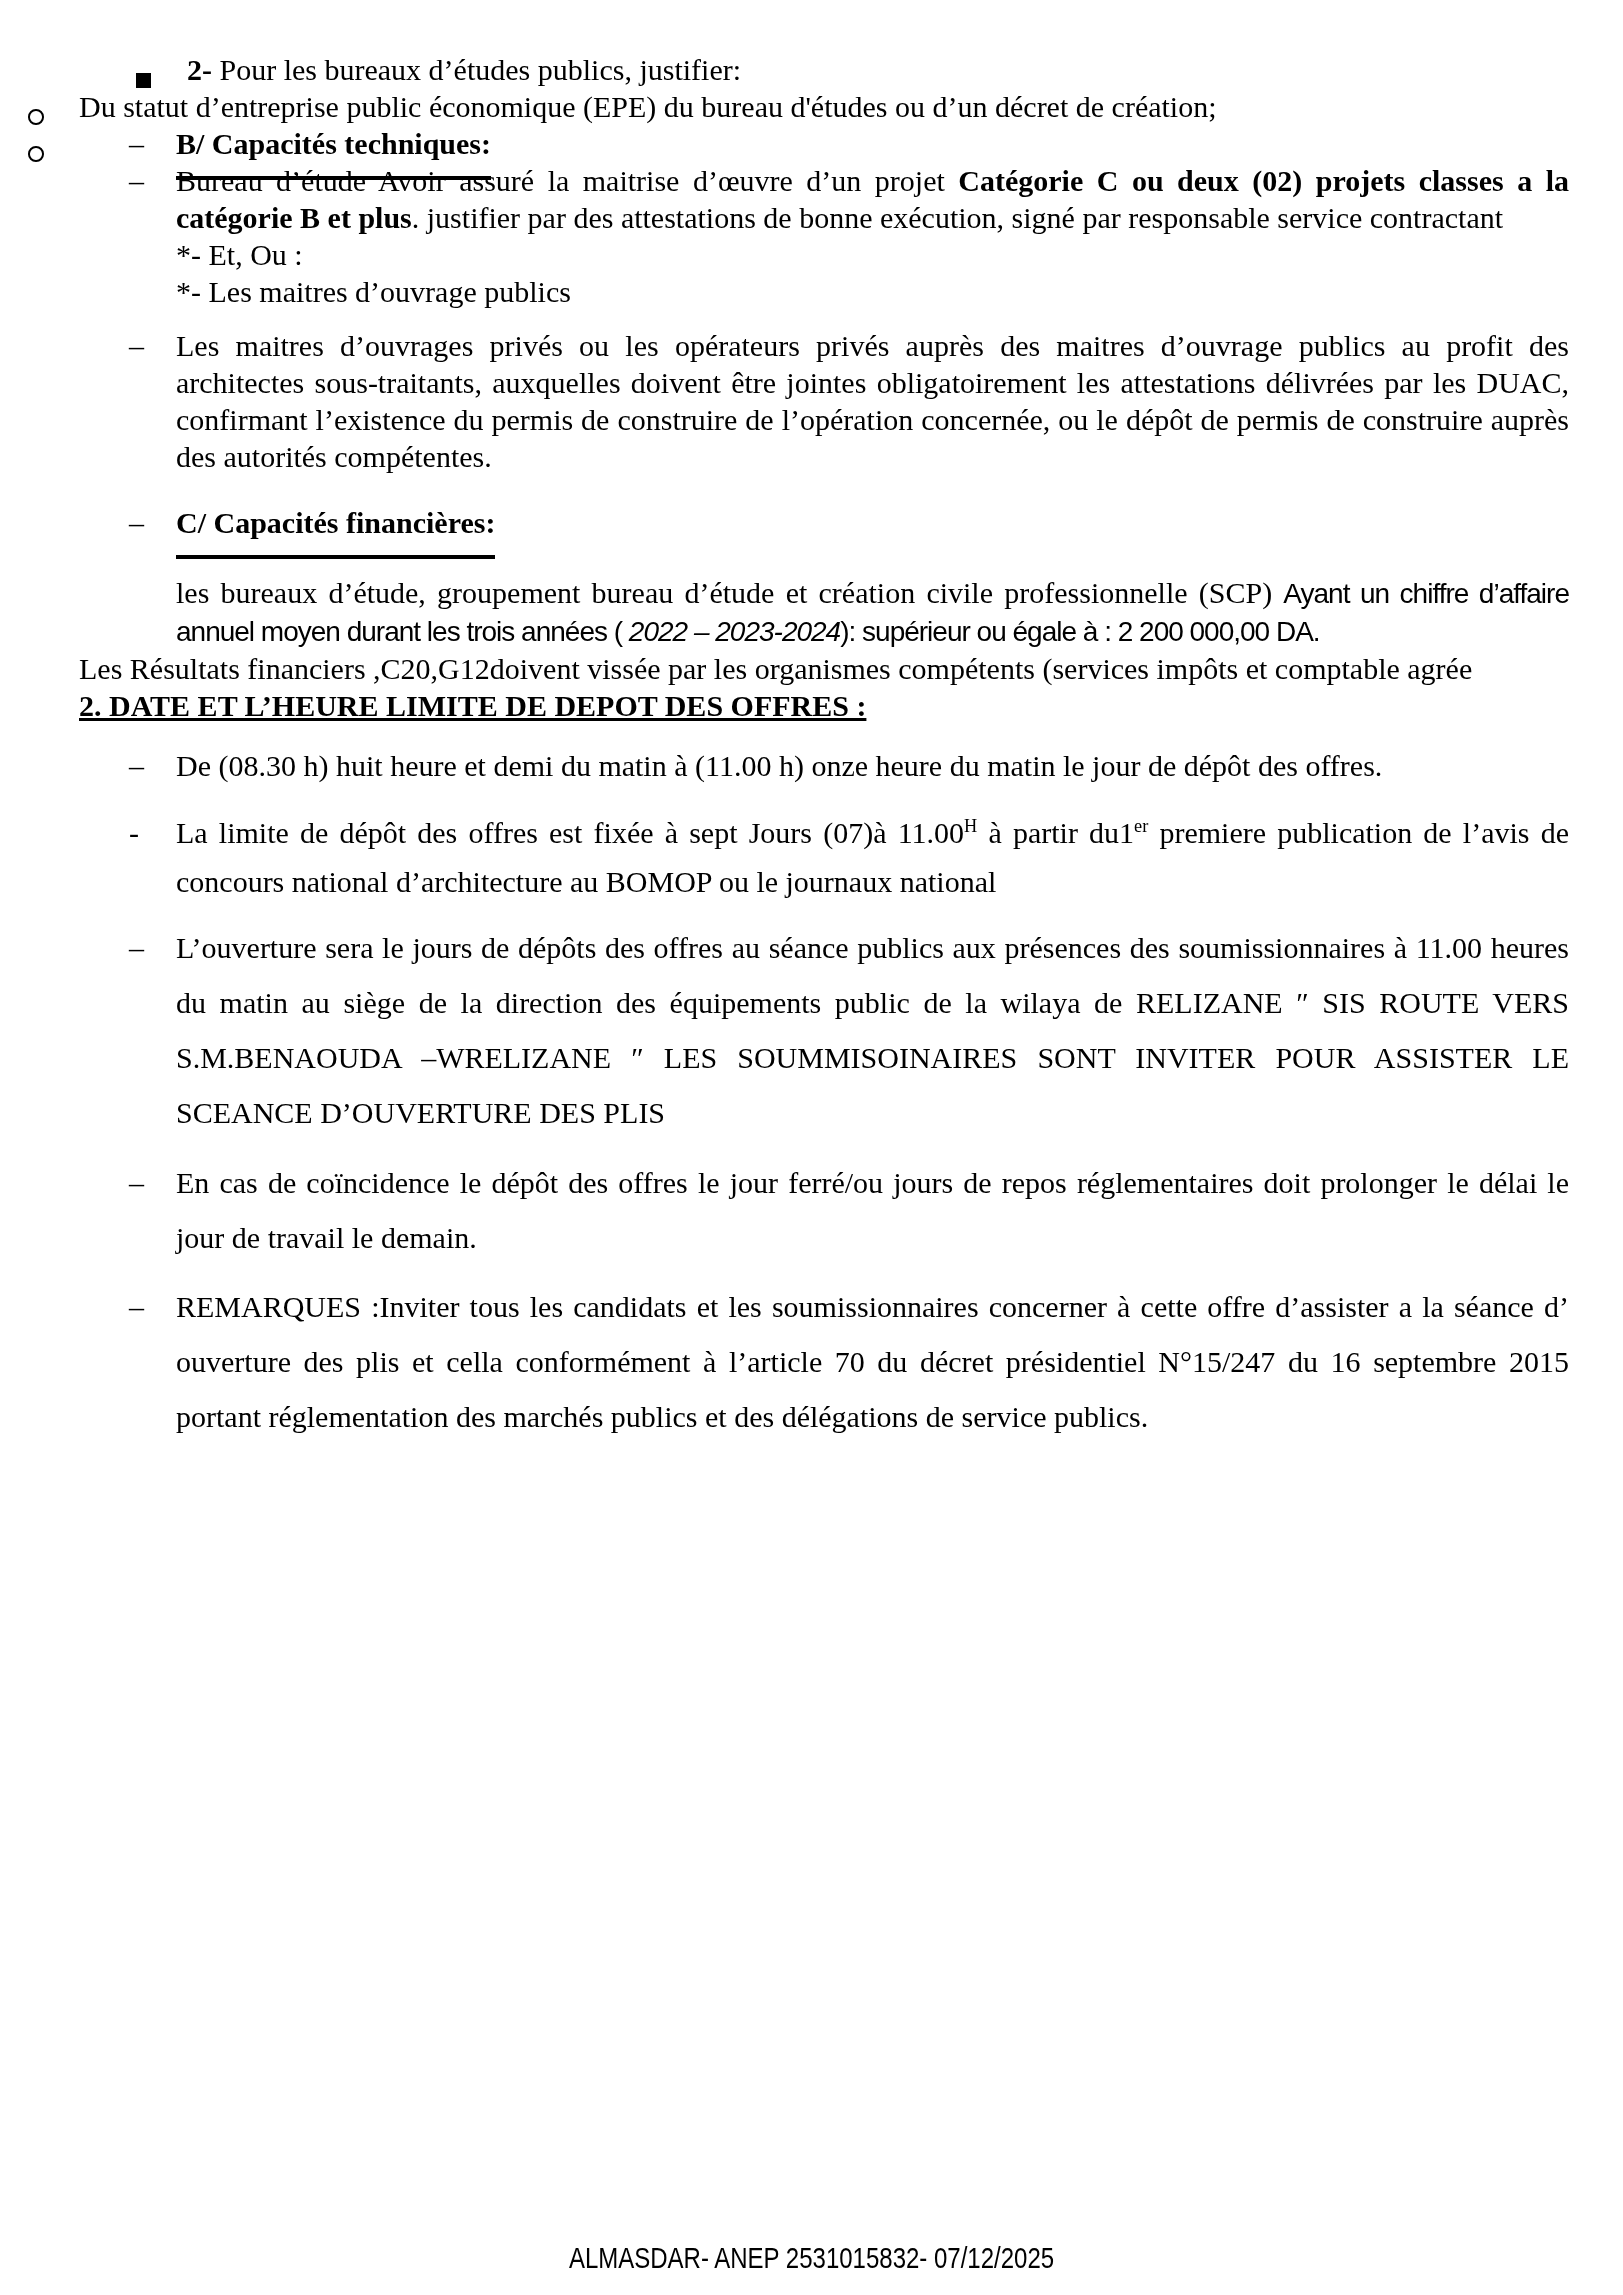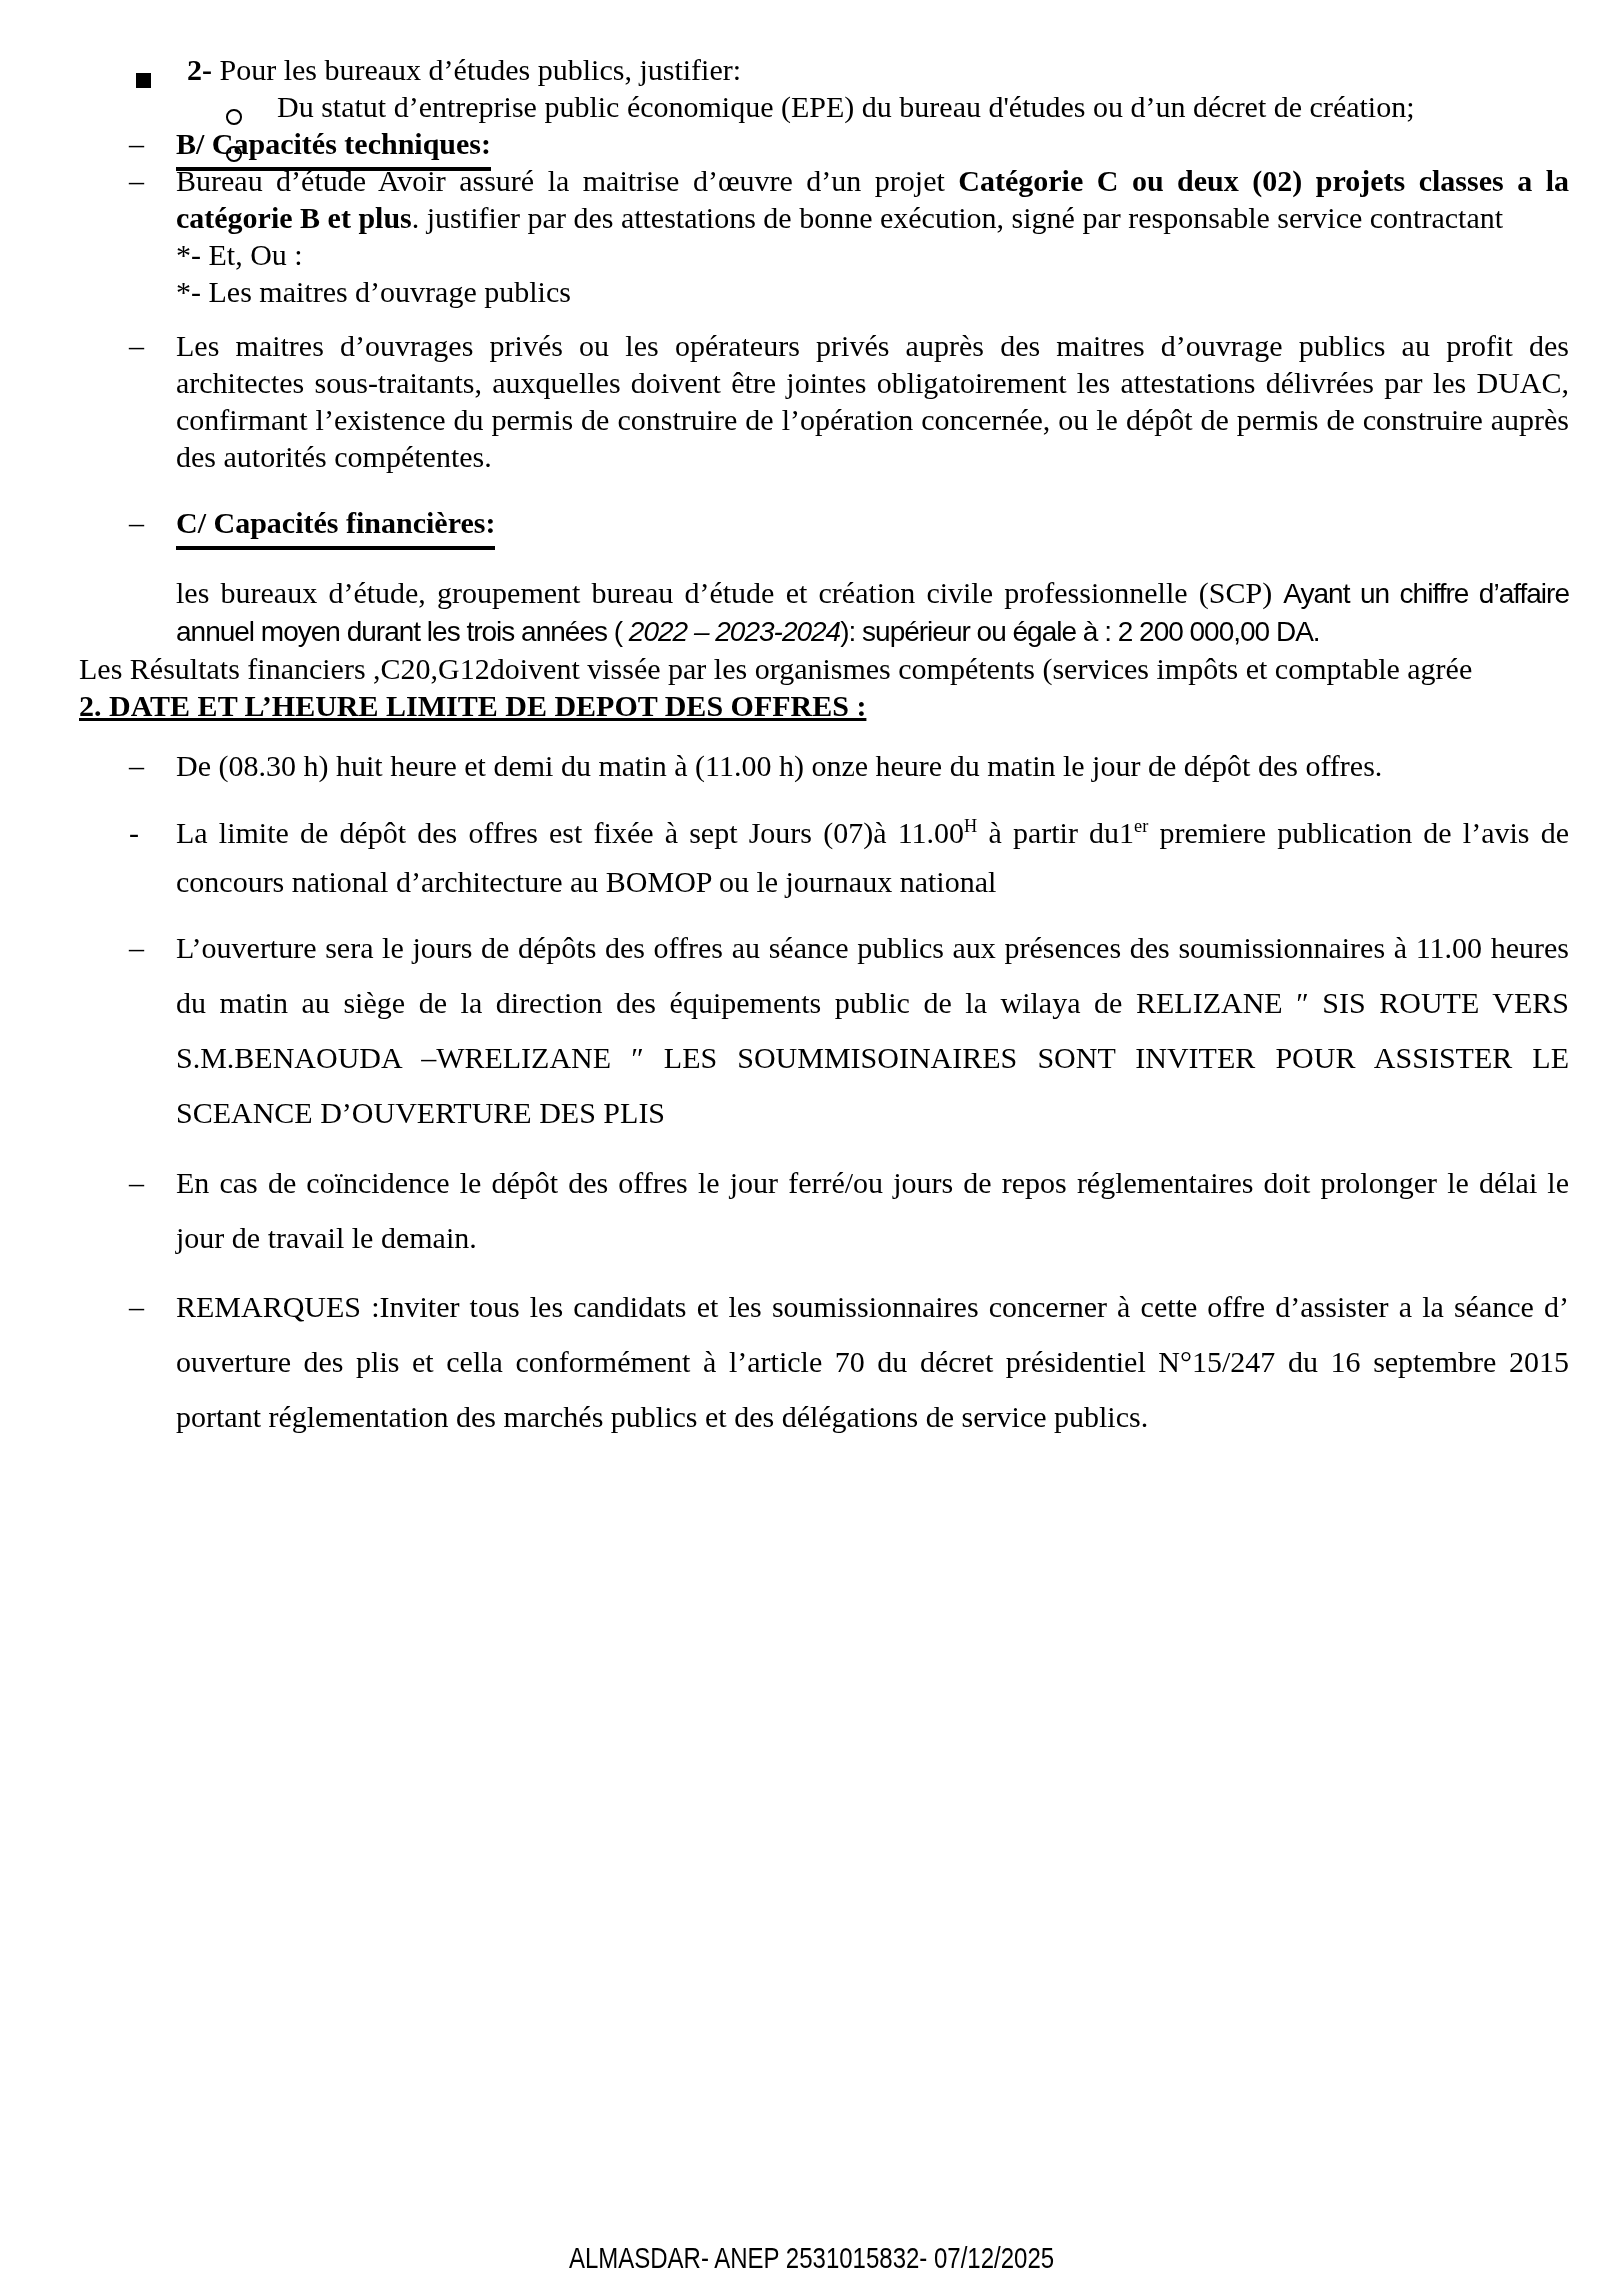--- a/index.html
+++ b/index.html
@@ -28,26 +28,26 @@
   }
   .marker {
     position: absolute;
     left: -47px;
     top: 0;
     font-weight: normal;
   }
   .item2 { margin-left: 108px; }
   .item2 .sqwrap { position: absolute; left: -51px; top: 7.9px; }
   .sq { display: inline-block; width: 15px; height: 15px; background: #000; }
-  .sub { margin-left: 198px; position: relative; }
+  .sub { position: relative; }
   .sub .circwrap { position: absolute; left: -51px; top: 7.9px; }
   .circ { display: inline-block; width: 15.7px; height: 15.7px; border: 2px solid #000; border-radius: 50%; box-sizing: border-box; }
   .hul {
     border-bottom: 4.6px solid #000;
-    padding-bottom: 7px;
+    padding-bottom: 16px;
   }
   .gap26 { margin-top: 17px; }
   .gap45 { margin-top: 29px; }
   .gap50 { margin-top: 33px; }
   .sans {
     font-family: "Liberation Sans", sans-serif;
     font-size: 28px;
     letter-spacing: -1px;
   }
   .sans-it { font-style: italic; }

